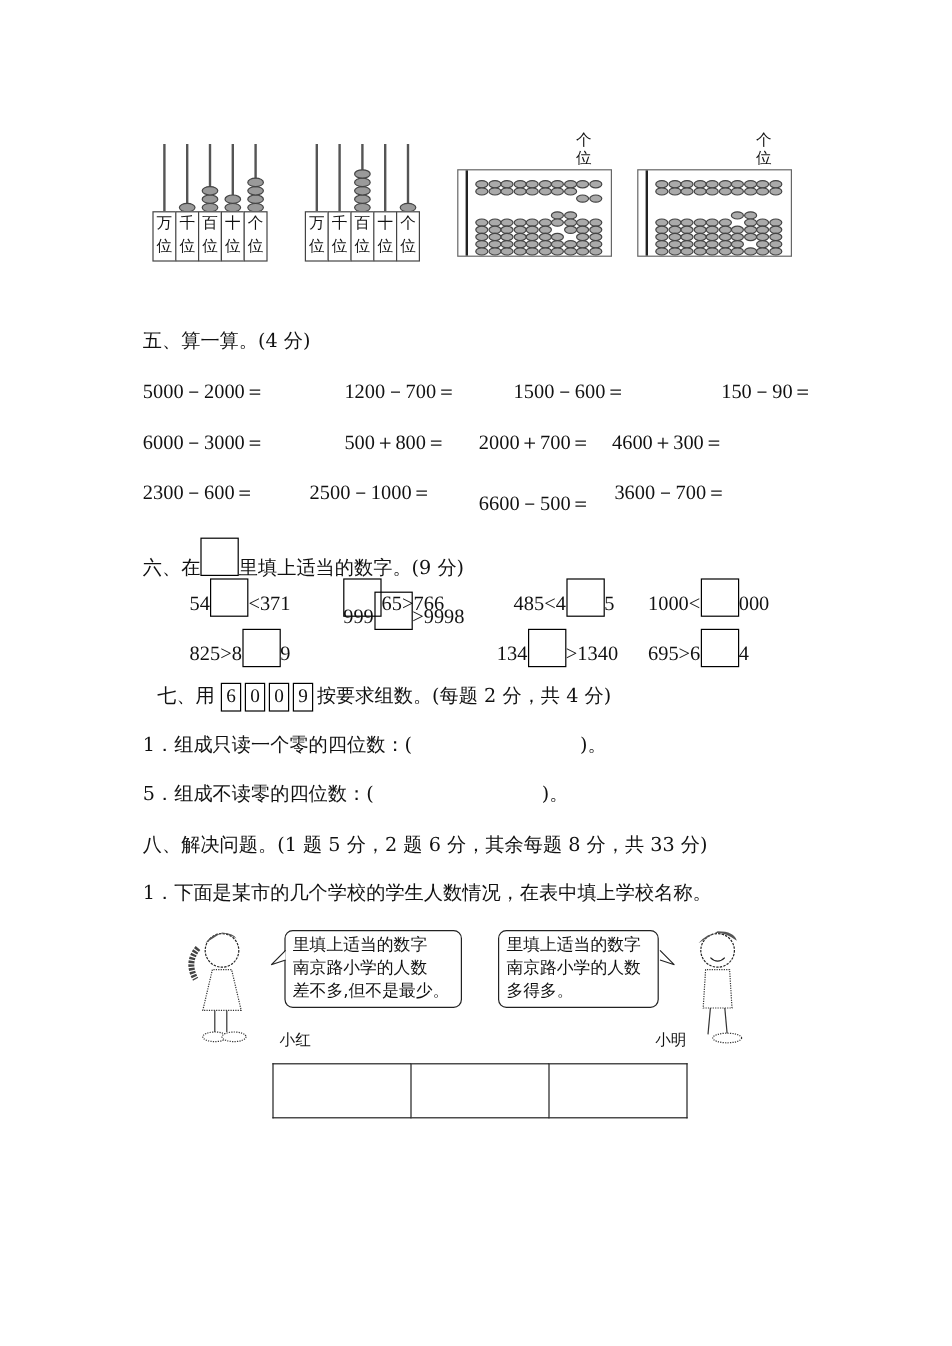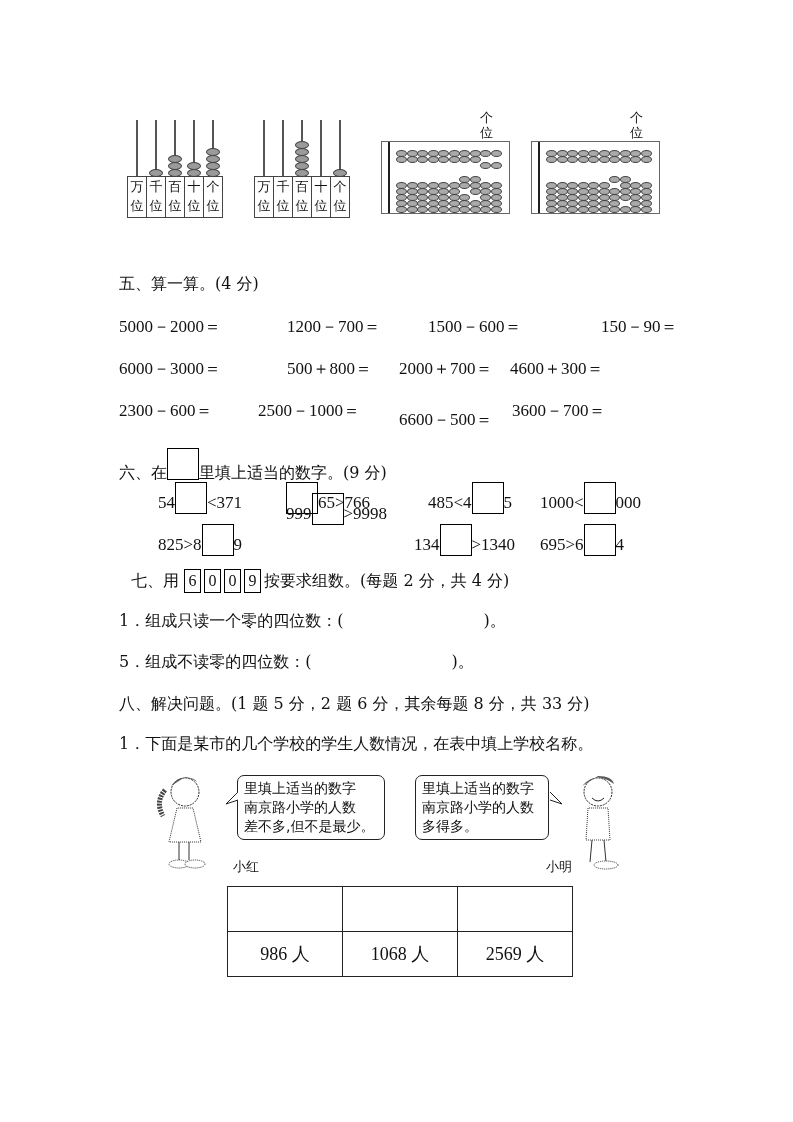--- a/index.html
+++ b/index.html
@@ -332,19 +332,14 @@
 </svg>
 <div class="caption" style="left:546px; top:858px;">小明</div>
 
 <table class="schools" style="left:227px; top:886px;">
   <tbody>
       <tr>
     <td></td>
     <td></td>
     <td></td>
   </tr>
-  <tr>
-    <td>986 人</td>
-    <td>1068 人</td>
-    <td>2569 人</td>
-  </tr>
 </tbody>
   </table>
 
 </body></html>

